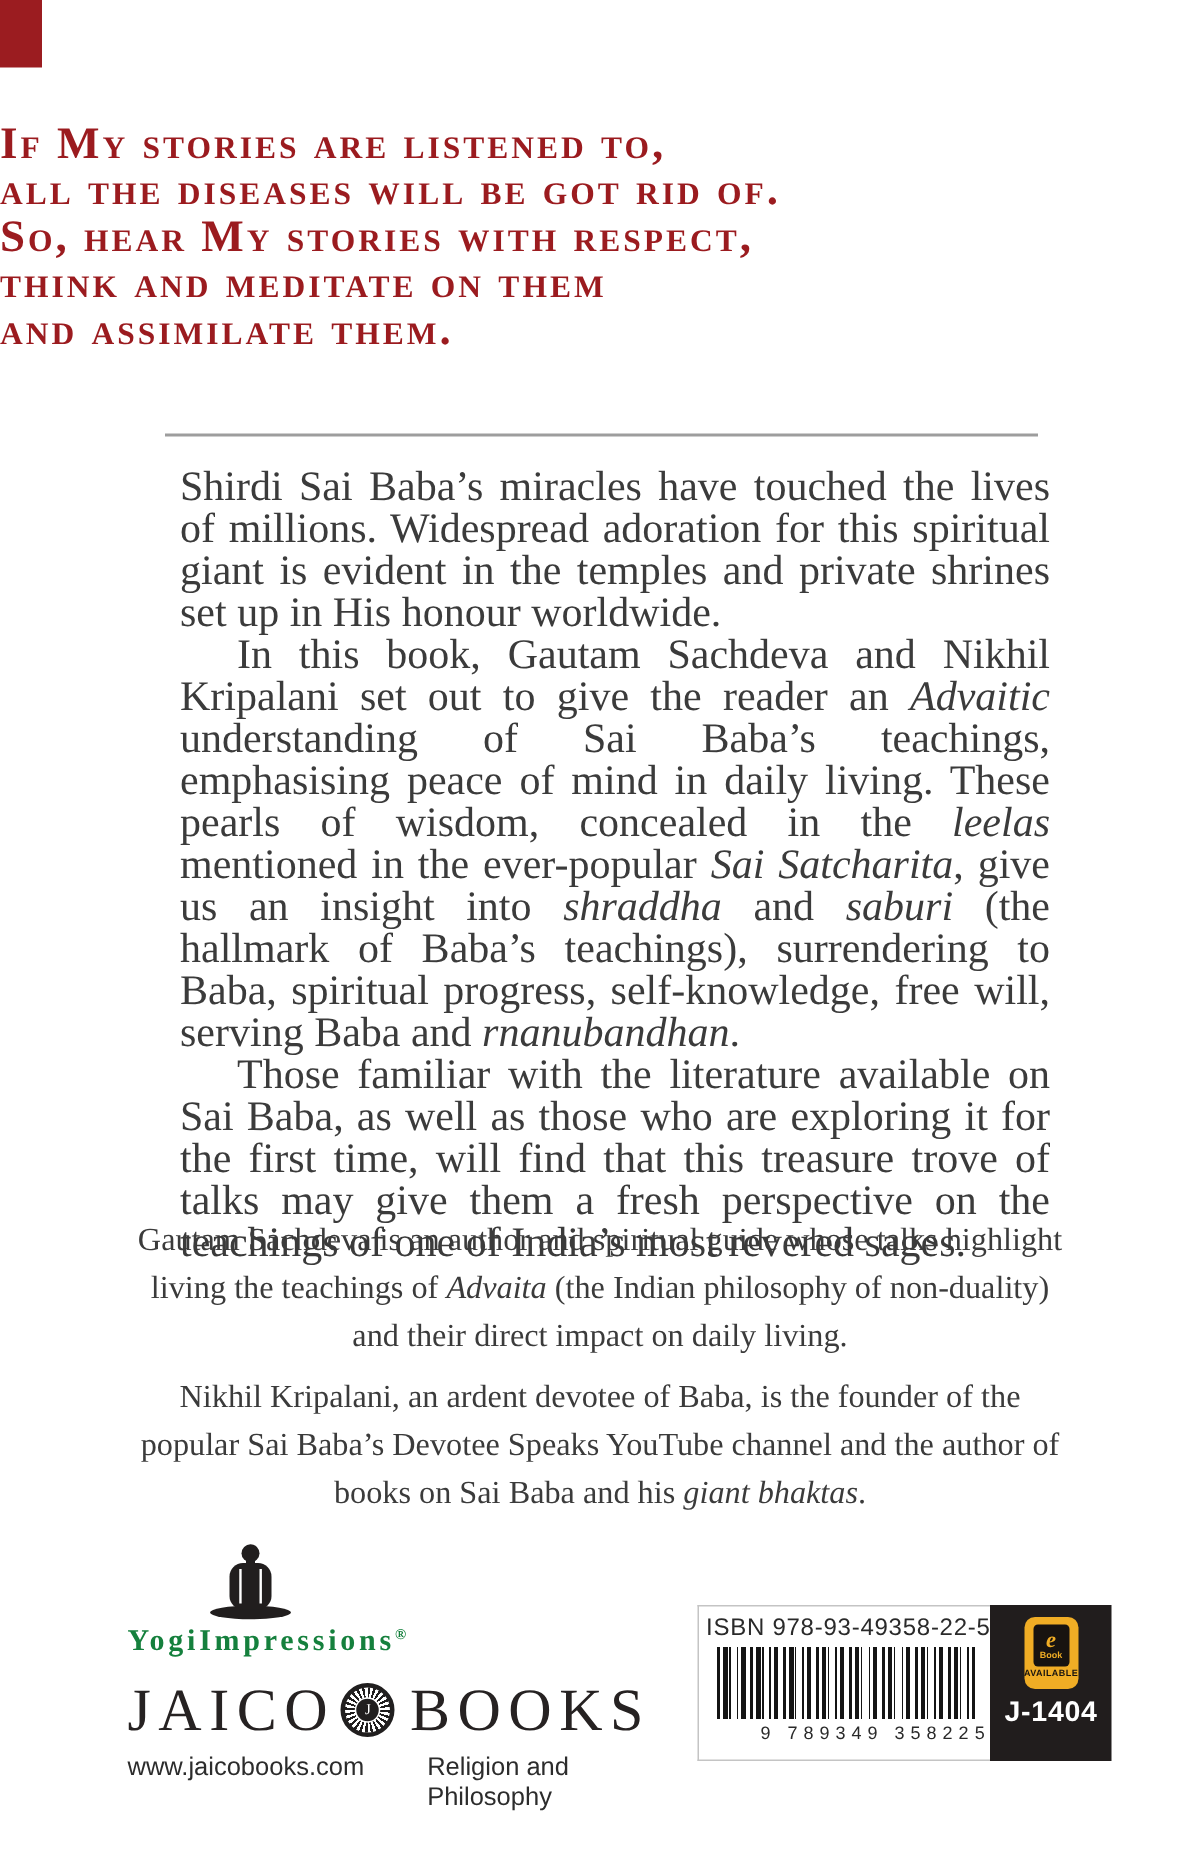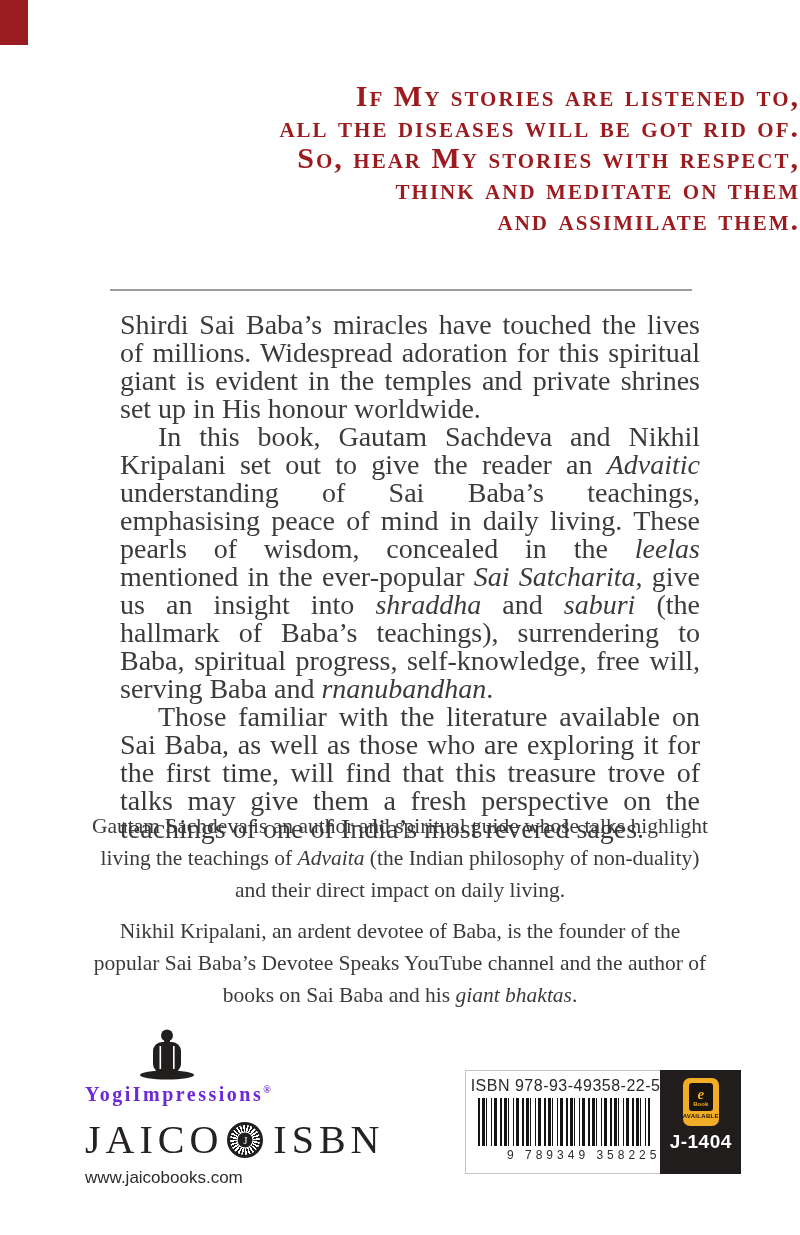--- a/index.html
+++ b/index.html
@@ -3,21 +3,21 @@
 <meta charset="utf-8">
 <style>
   html,body{margin:0;padding:0;background:#fff;}
   .page{position:relative;width:800px;height:1235px;background:#ffffff;overflow:hidden;
         font-family:"Liberation Serif",serif;color:#3d3d3d;}
 
   
   .corner-mark{position:absolute;left:0;top:0;width:28px;height:45px;background:#9b1c20;}
 
   
-  .quote{position:absolute;top:80px;left:0;right:0;text-align:right;color:#9b1b1f;}
+  .quote{position:absolute;top:80px;left:0;right:0;text-align:left;color:#9b1b1f;}
   .quote-line{font-variant:small-caps;font-size:30px;line-height:31px;letter-spacing:2px;font-weight:600;}
   .quote-attribution{font-variant:small-caps;font-size:31px;line-height:34px;letter-spacing:2px;
                      font-weight:600;margin-top:7px;}
 
   
   .divider{position:absolute;top:289px;left:110px;width:582px;height:2px;background:#9d9d9d;}
 
   
   .synopsis{position:absolute;top:311px;left:120px;width:580px;
             font-size:28px;line-height:28px;text-align:justify;color:#3b3b3b;}
@@ -26,21 +26,21 @@
 
   
   .bio{position:absolute;left:90px;width:620px;text-align:center;
        font-size:21.5px;line-height:32px;color:#3b3b3b;}
   .bio1{top:810px;}
   .bio2{top:915px;}
 
   
   .publisher-block{position:absolute;left:85px;top:1028px;width:330px;color:#211e1e;}
   .yogi-figure{display:block;margin-left:50px;}
-  .yogi-name{margin-top:3px;font-weight:bold;font-size:20px;letter-spacing:2.5px;color:#6d28d9;}
+  .yogi-name{margin-top:3px;font-weight:bold;font-size:20px;letter-spacing:2.5px;color:#15803d;}
   .yogi-name sup{font-size:10px;letter-spacing:0;}
   .jaico-row{margin-top:14px;display:flex;align-items:center;}
   .jaico-word{font-size:40px;line-height:40px;letter-spacing:5px;color:#262222;}
   .wheel{position:relative;width:30px;height:30px;border-radius:50%;margin:0 10px 0 4px;flex:0 0 auto;
          background:repeating-conic-gradient(#211f1f 0deg 7deg,#ffffff 7deg 15deg);
          border:3px solid #211f1f;}
   .wheel-center{position:absolute;left:50%;top:50%;transform:translate(-50%,-50%);
                 width:15px;height:15px;border-radius:50%;background:#211f1f;border:1px solid #fff;
                 color:#fff;font-size:10px;line-height:15px;text-align:center;
                 font-family:"Liberation Serif",serif;}
@@ -107,24 +107,25 @@
       <rect x="29" y="10" width="6" height="6" fill="#211e1e"></rect>
     </svg>
     <div class="yogi-name">
       <span>YogiImpressions</span><sup>®</sup>
     </div>
     <div class="jaico-row">
       <span class="jaico-word">JAICO</span>
       <span class="wheel">
         <span class="wheel-center">J</span>
       </span>
-      <span class="jaico-word">ISBN</span>
+      <span class="jaico-word">BOOKS</span>
     </div>
     <div class="web-row">
       <span class="website">www.jaicobooks.com</span>
+      <span class="category">Religion and Philosophy</span>
     </div>
   </div>
 
   <div class="barcode-block">
     <div class="barcode-white">
       <div class="isbn">ISBN 978-93-49358-22-5</div>
       <div class="bars"></div>
       <div class="digits">9 789349 358225</div>
     </div>
     <div class="barcode-panel">

